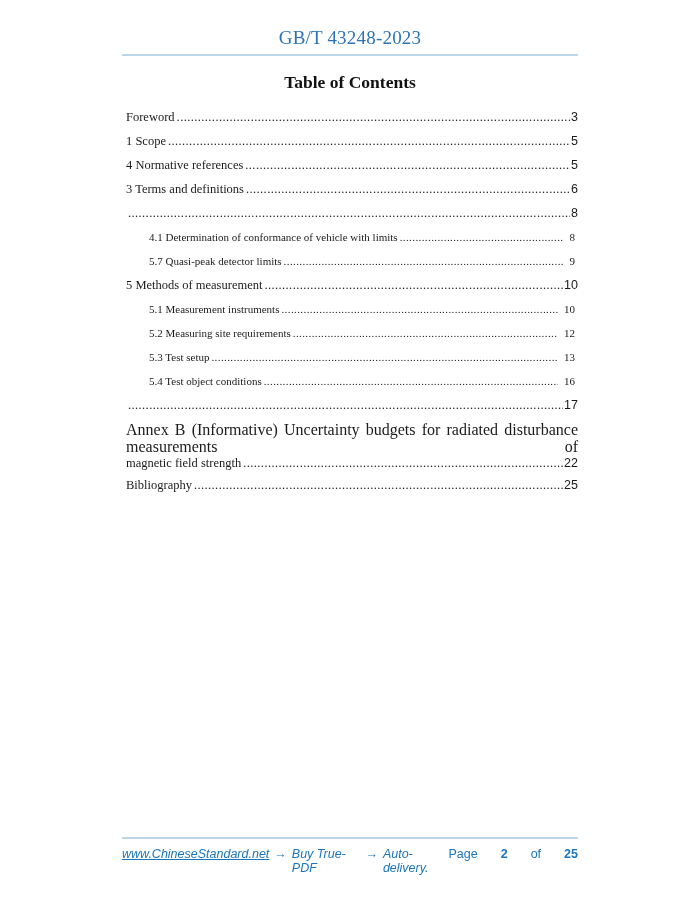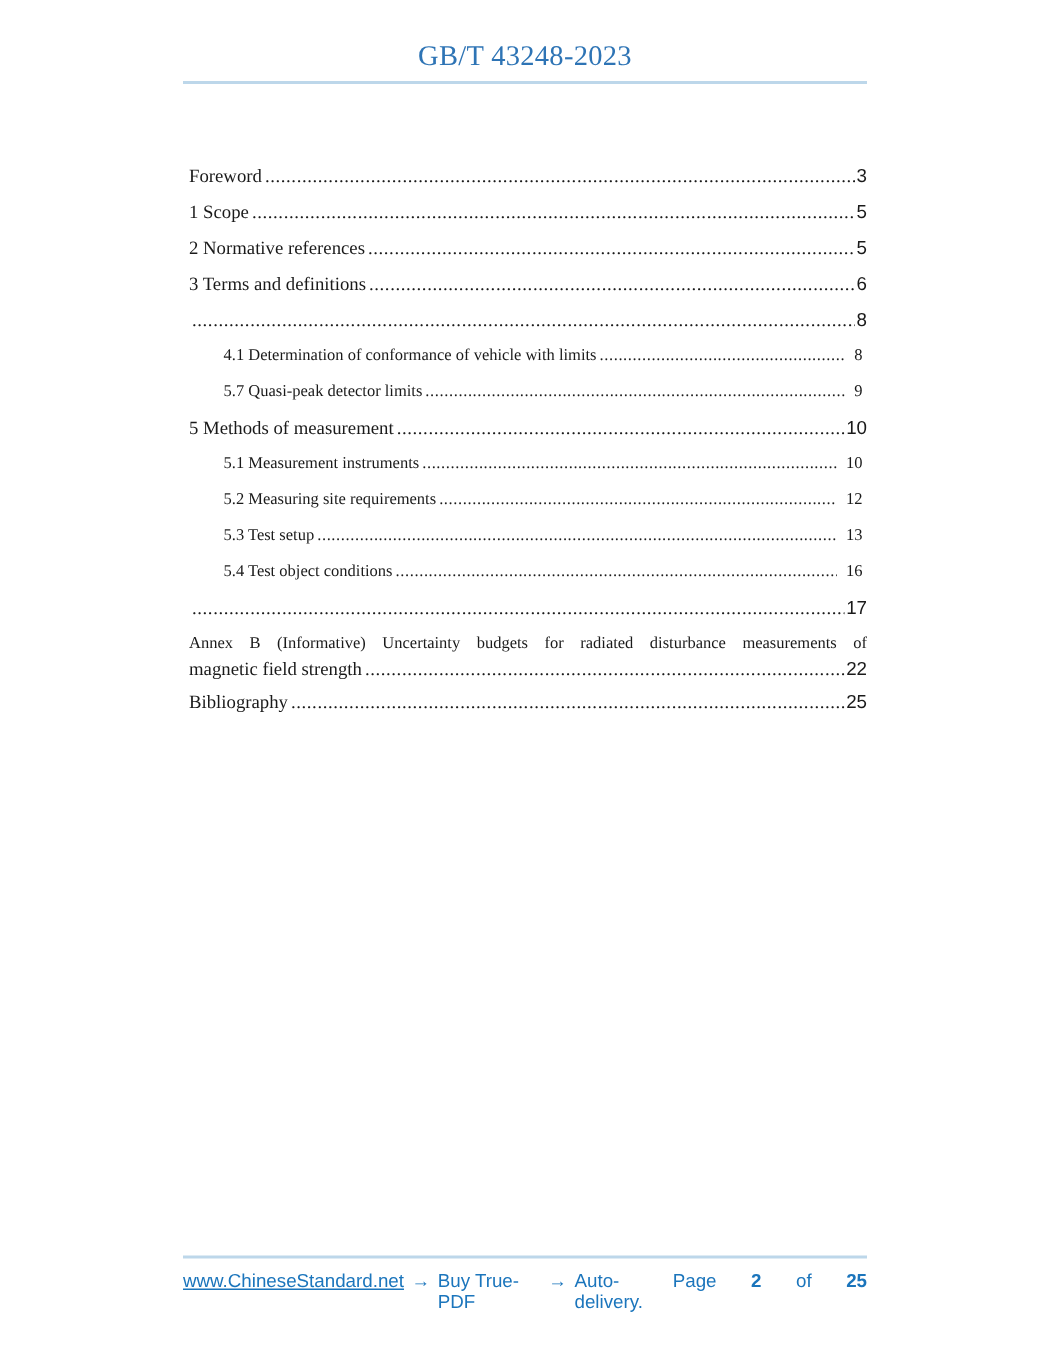--- a/index.html
+++ b/index.html
@@ -78,65 +78,66 @@
     font-family: "Liberation Sans", sans-serif;
     font-size: 12.5px;
   }
   .toc-row.l2 .toc-page {
     font-family: "Liberation Serif", serif;
     font-size: 11px;
     padding-left: 5px;
   }
   .toc-line1 {
     line-height: 17px;
-    font-size: 11px;
+    font-size: 16px;
     text-align: justify;
     text-align-last: justify;
   }
 
   
   .footer-row {
     position: absolute;
     top: 847px;
     left: 122px;
     width: 456px;
     display: flex;
     justify-content: space-between;
     align-items: baseline;
     font-family: "Liberation Sans", sans-serif;
     font-size: 12.5px;
     color: #1B75BC;
   }
-  .footer-left { display: flex; align-items: baseline; gap: 5px; }
+  .footer-left { display: flex; align-items: baseline; gap: 5px; font-style: italic; }
   .footer-right { display: flex; align-items: baseline; gap: 23px; }
   .footer-link { text-decoration: underline; color: #1B75BC; cursor: pointer; }
   .bold { font-weight: bold; }
 </style>
 </head>
 <body>
 
 <div class="page">
 
   <div class="doc-number">GB/T 43248-2023</div>
   <div class="rule header-rule"></div>
 
+  <h1 class="page-title">Table of Contents</h1>
 
   <div class="toc" id="toc-list">
       <div class="toc-row l1">
         <span class="toc-label">Foreword</span>
         <span class="toc-leader">............................................................................................................................................................................................................................................................................................................</span>
         <span class="toc-page">3</span>
       </div>
       <div class="toc-row l1">
         <span class="toc-label">1 Scope</span>
         <span class="toc-leader">............................................................................................................................................................................................................................................................................................................</span>
         <span class="toc-page">5</span>
       </div>
       <div class="toc-row l1">
-        <span class="toc-label">2 Normative references</span>
+        <span class="toc-label">4 Normative references</span>
         <span class="toc-leader">............................................................................................................................................................................................................................................................................................................</span>
         <span class="toc-page">5</span>
       </div>
       <div class="toc-row l1">
         <span class="toc-label">3 Terms and definitions</span>
         <span class="toc-leader">............................................................................................................................................................................................................................................................................................................</span>
         <span class="toc-page">6</span>
       </div>
       <div class="toc-row l1">
         <span class="toc-leader">............................................................................................................................................................................................................................................................................................................</span>

